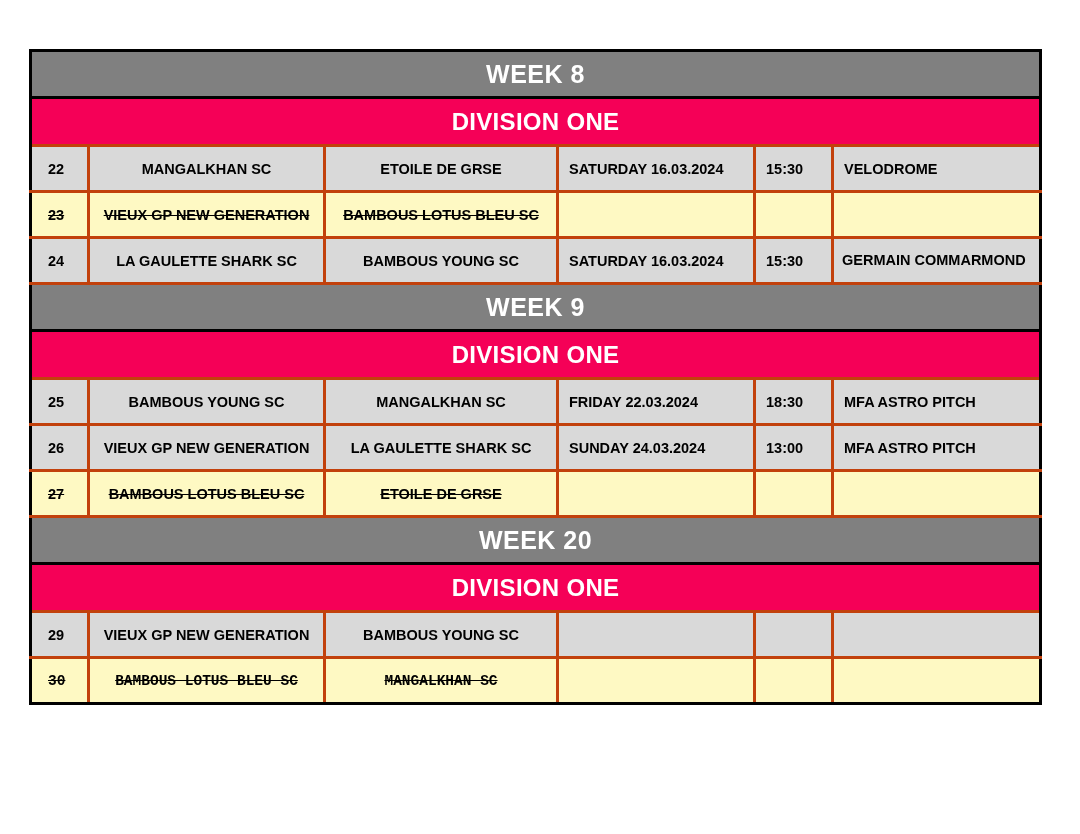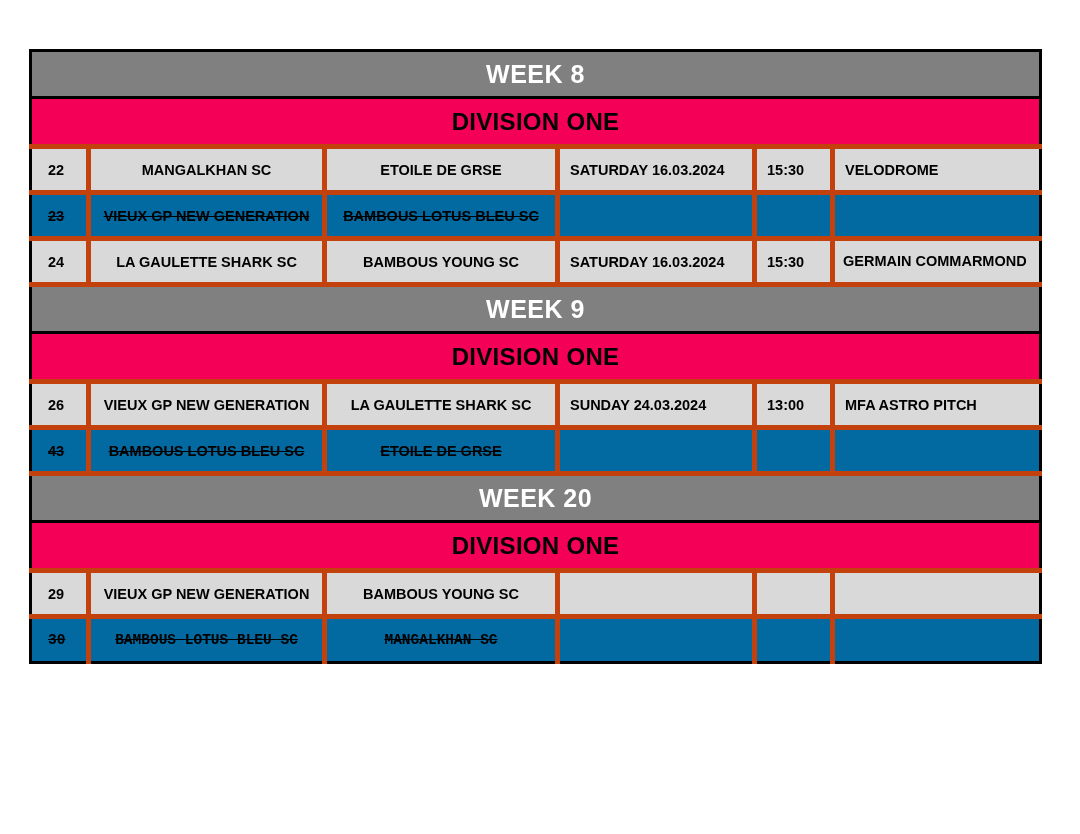--- a/index.html
+++ b/index.html
@@ -23,21 +23,21 @@
   .fixture-table {
     position: absolute;
     left: 29px;
     top: 49px;
     width: 1010px;
     border-collapse: collapse;
     table-layout: fixed;
     border: 3px solid #000000;
   }
   .fixture-table td {
-    border: 5px solid #c2410c;
+    border: 3px solid #c2410c;
     padding: 0;
     vertical-align: middle;
   }
   
   col.c-no    { width: 58px; }
   col.c-home  { width: 236px; }
   col.c-away  { width: 233px; }
   col.c-date  { width: 197px; }
   col.c-time  { width: 78px; }
   col.c-venue { width: 208px; }
@@ -54,21 +54,21 @@
     border-left: 3px solid #000000;
     border-right: 3px solid #000000;
     border-top: 3px solid #000000;
     border-bottom: 3px solid #000000;
   }
   
   .division-row td {
     background: #f50057;
     height: 45px;
     text-align: center;
-    color: #000000;
+    color: #ffffff;
     font-size: 24px;
     font-weight: bold;
     letter-spacing: 0.3px;
     border-left: 3px solid #000000;
     border-right: 3px solid #000000;
     border-top: 1px solid #000000;
     border-bottom: 2px solid #000000;
   }
   
   .fixture-row td {
@@ -87,21 +87,21 @@
   .fixture-row td.team {
     text-align: center;
   }
   .fixture-row td.date,
   .fixture-row td.time,
   .fixture-row td.venue {
     text-align: left;
     padding-left: 10px;
   }
   .fixture-row.highlight td {
-    background: #0369a1;
+    background: #fef9c3;
   }
   .fixture-row.highlight td.num,
   .fixture-row.highlight td.team {
     text-decoration: line-through;
   }
   .fixture-row td.venue.wrap {
     line-height: 1.15;
     padding-left: 8px;
   }
   .edge-left { border-left: 3px solid #000000 !important; }
@@ -154,29 +154,37 @@
         <td class="venue wrap edge-right">GERMAIN COMMARMOND</td>
       </tr>
 
       <tr class="week-row">
         <td colspan="6">WEEK 9</td>
       </tr>
       <tr class="division-row">
         <td colspan="6">DIVISION ONE</td>
       </tr>
       <tr class="fixture-row">
+        <td class="num edge-left">25</td>
+        <td class="team">BAMBOUS YOUNG SC</td>
+        <td class="team">MANGALKHAN SC</td>
+        <td class="date">FRIDAY 22.03.2024</td>
+        <td class="time">18:30</td>
+        <td class="venue edge-right">MFA ASTRO PITCH</td>
+      </tr>
+      <tr class="fixture-row">
         <td class="num edge-left">26</td>
         <td class="team">VIEUX GP NEW GENERATION</td>
         <td class="team">LA GAULETTE SHARK SC</td>
         <td class="date">SUNDAY 24.03.2024</td>
         <td class="time">13:00</td>
         <td class="venue edge-right">MFA ASTRO PITCH</td>
       </tr>
       <tr class="fixture-row highlight">
-        <td class="num edge-left">43</td>
+        <td class="num edge-left">27</td>
         <td class="team">BAMBOUS LOTUS BLEU SC</td>
         <td class="team">ETOILE DE GRSE</td>
         <td class="date"></td>
         <td class="time"></td>
         <td class="venue edge-right"></td>
       </tr>
 
       <tr class="week-row">
         <td colspan="6">WEEK 20</td>
       </tr>

